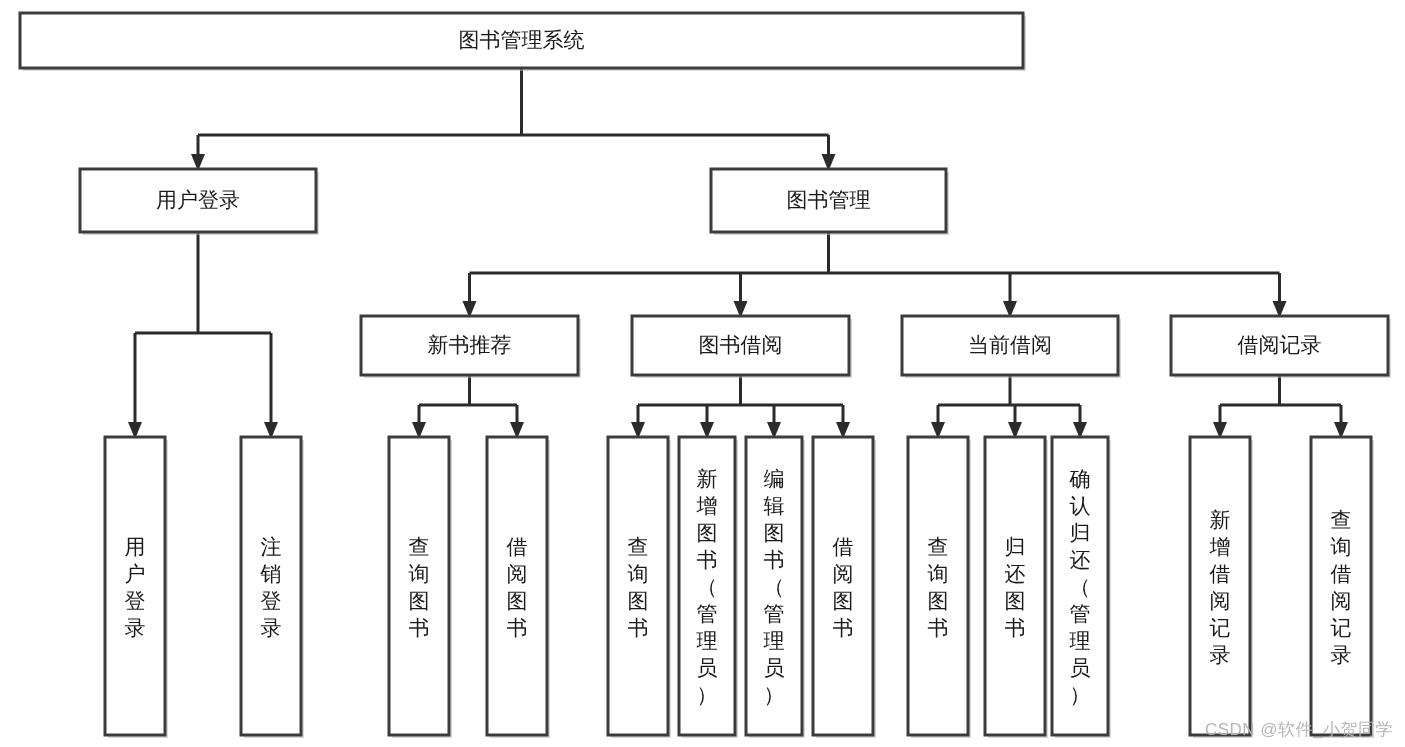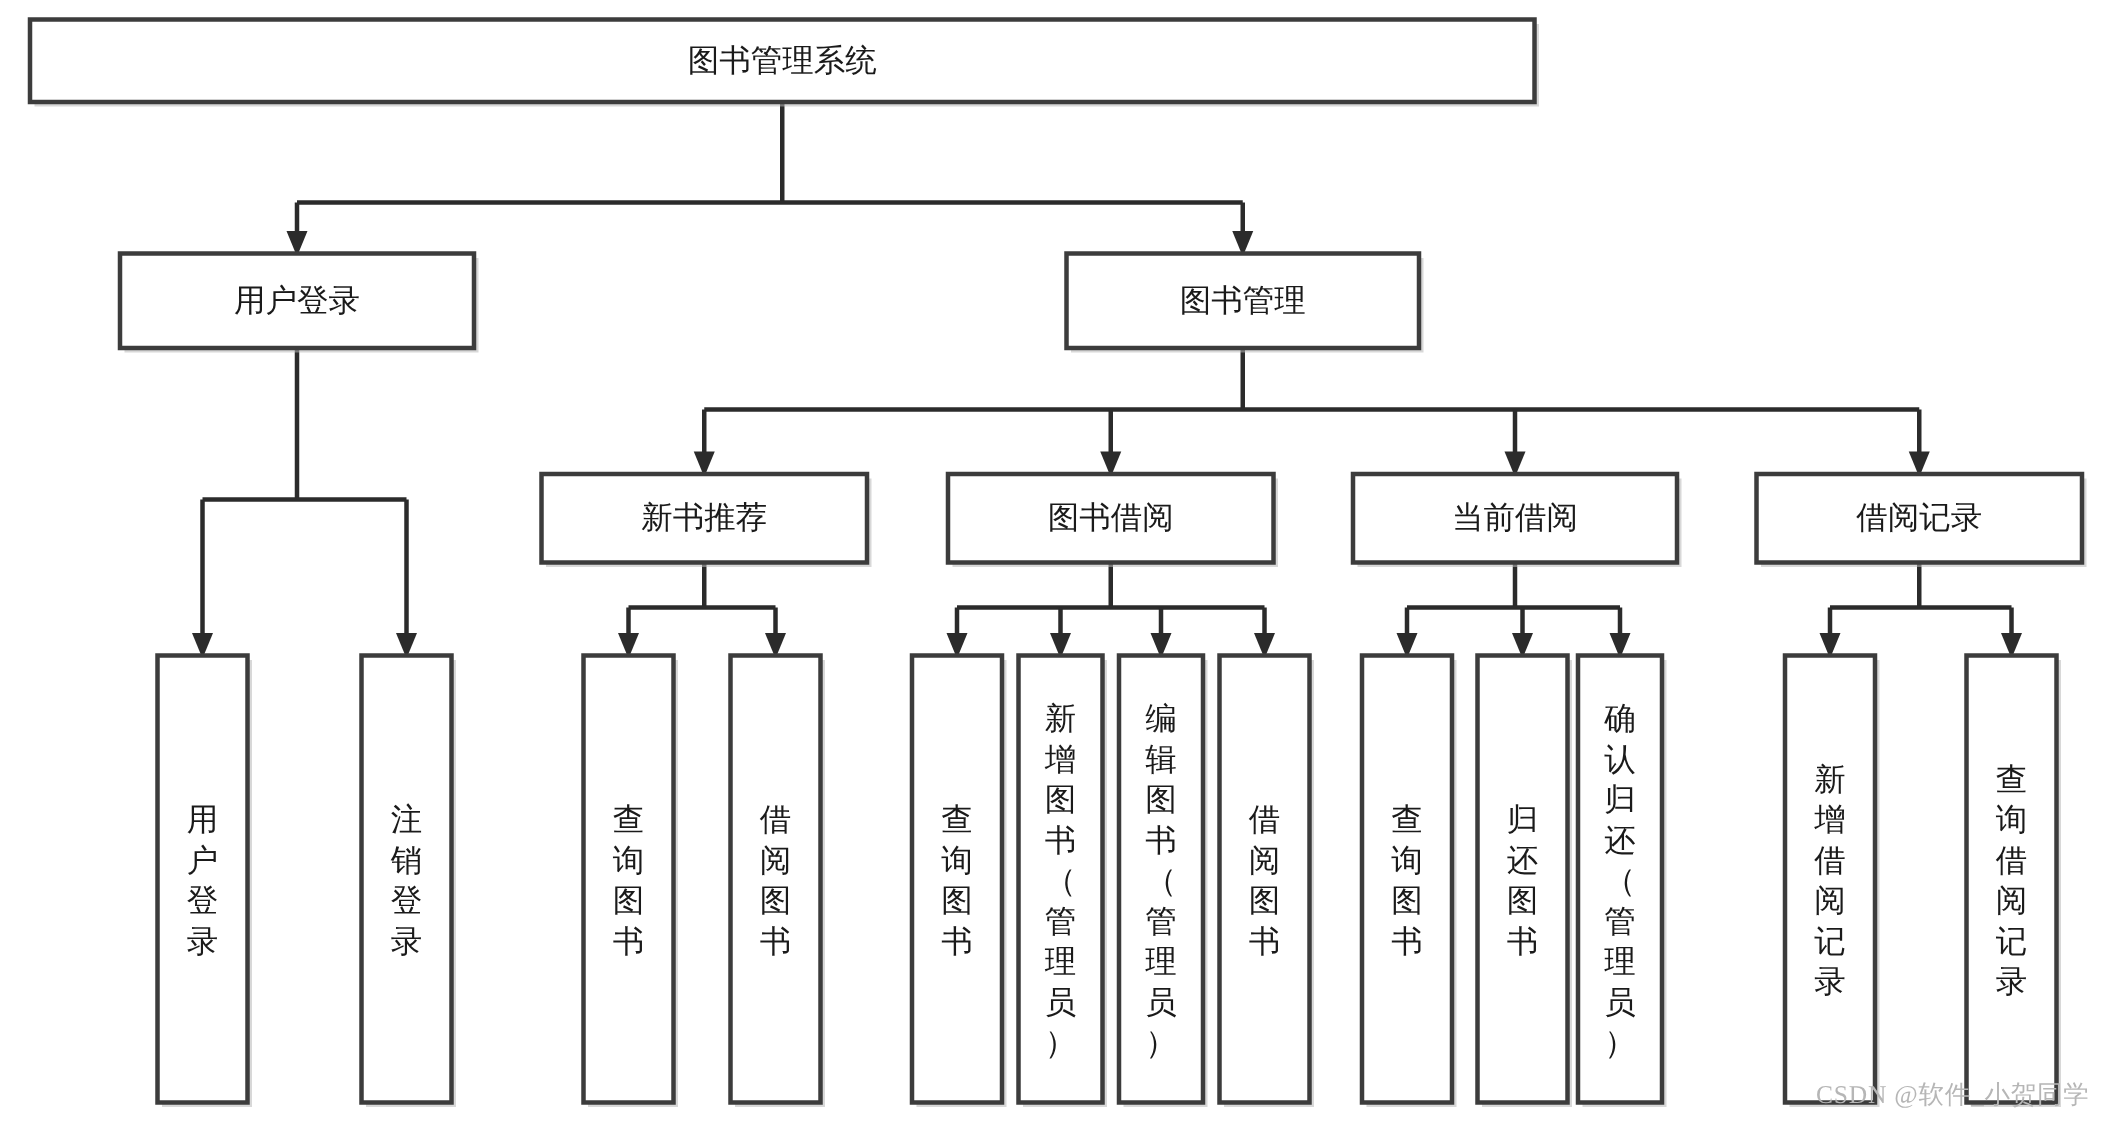--- a/index.html
+++ b/index.html
@@ -56,21 +56,21 @@
   .node-label-v {
     font-family: "Liberation Sans", "DejaVu Sans", sans-serif;
     font-size: 21px;
     fill: #1a1a1a;
     text-anchor: middle;
   }
   .watermark-text {
     position: absolute;
     right: 12px;
     bottom: 6px;
-    font-family: Liberation Serif, serif;
+    font-family: Liberation Sans, sans-serif;
     font-size: 17px;
     color: #b6b6b6;
     white-space: nowrap;
     letter-spacing: 0.5px;
     user-select: none;
   }
 </style>
 </head>
 <body>
 

